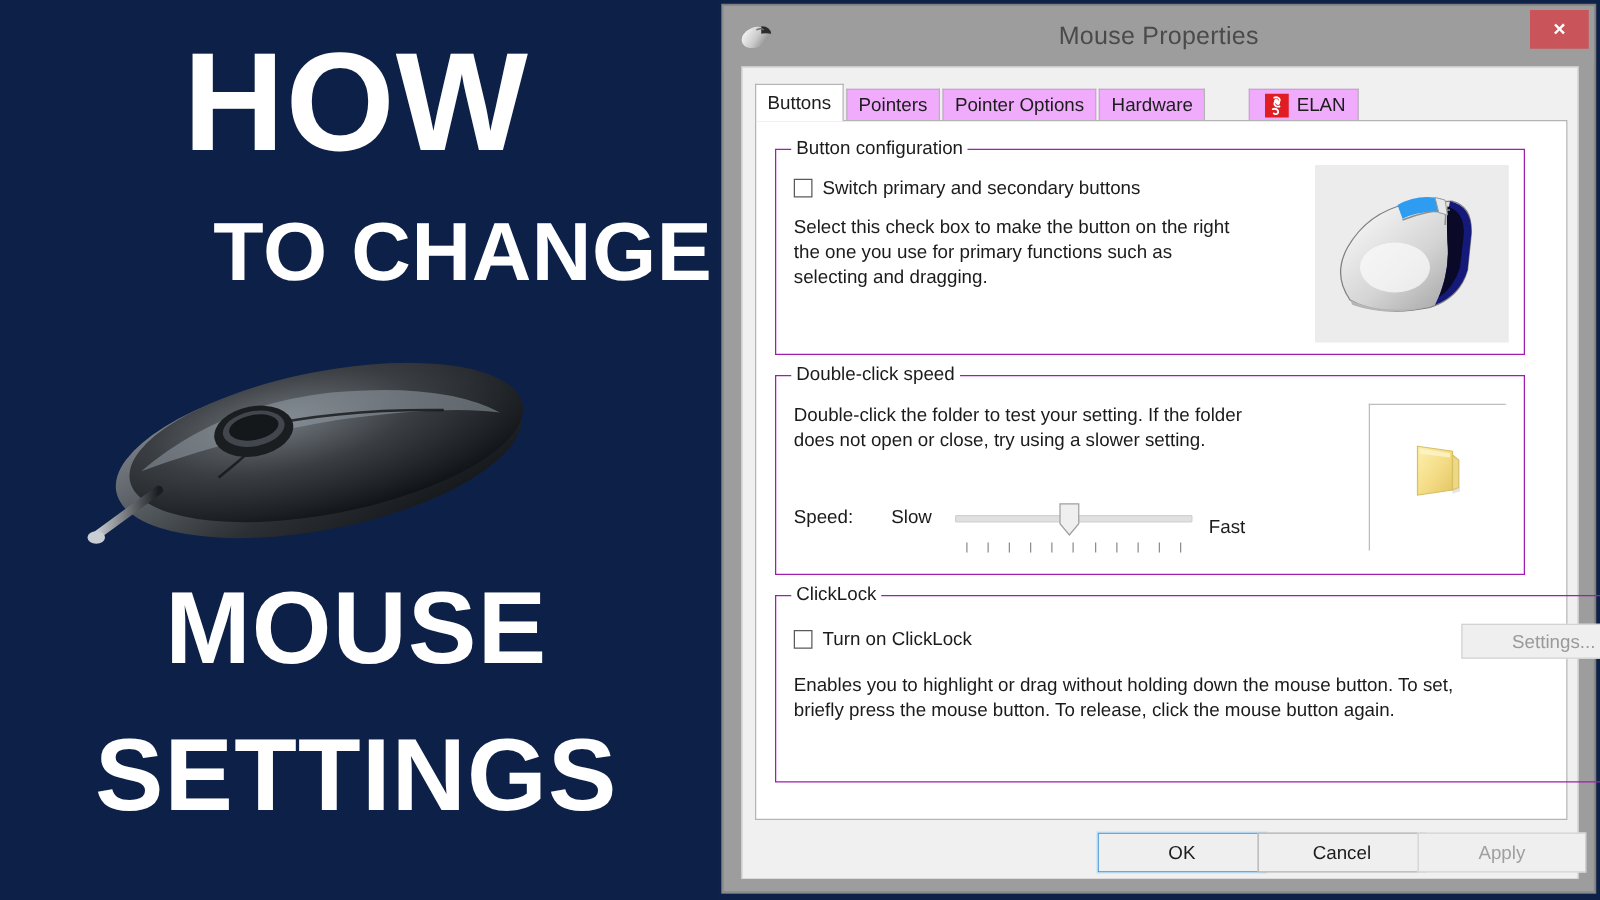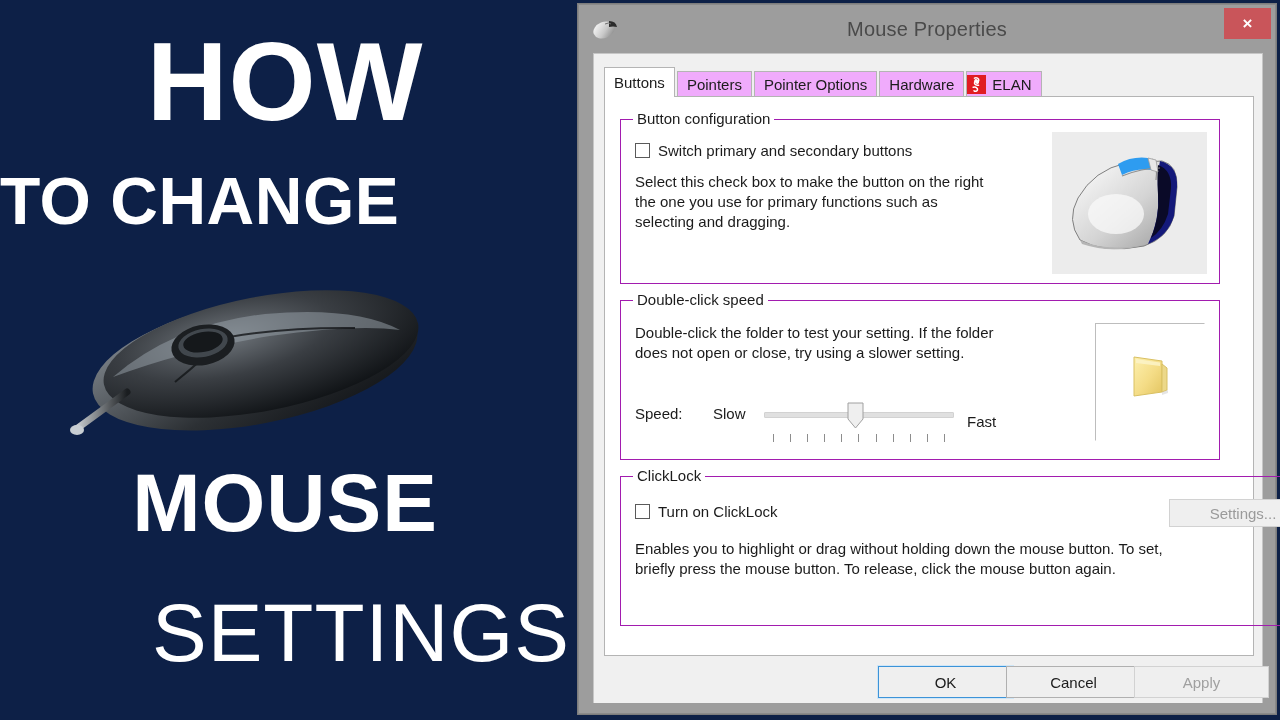--- a/index.html
+++ b/index.html
@@ -18,34 +18,34 @@
     overflow: hidden;
   }
   #promo-line-how {
     position: absolute; left: 0; top: 22px; width: 570px;
     text-align: center;
     font-size: 112px; font-weight: bold; color: #ffffff;
     letter-spacing: 1px; line-height: 1.08;
   }
   #promo-line-tochange {
     position: absolute; left: 0; top: 165px; width: 570px;
-    text-align: left;
+    text-align: right;
     font-size: 66px; font-weight: bold; color: #ffffff;
     letter-spacing: 0.5px; line-height: 1.1;
   }
   #promo-line-mouse {
     position: absolute; left: 0; top: 460px; width: 570px;
     text-align: center;
     font-size: 82px; font-weight: bold; color: #ffffff;
     letter-spacing: 1px; line-height: 1.05;
   }
   #promo-line-settings {
-    position: absolute; left: 0; top: 590px; width: 570px;
-    text-align: right;
-    font-size: 82px; font-weight: normal; color: #ffffff;
+    position: absolute; left: 0; top: 578px; width: 570px;
+    text-align: center;
+    font-size: 82px; font-weight: bold; color: #ffffff;
     letter-spacing: 1px; line-height: 1.05;
   }
   #promo-mouse-photo {
     position: absolute; left: 55px; top: 272px;
     width: 390px; height: 180px;
   }
 
   
   #mouse-properties-window {
     position: absolute;
@@ -111,21 +111,21 @@
     line-height: 1;
   }
   .tab.active {
     height: 30px;
     background: #ffffff;
     border-color: #b4b4b4;
     position: relative;
     z-index: 4;
     margin-bottom: -1px;
   }
-  .tab.icon-tab { padding-left: 0; }
+  .tab.icon-tab { padding-left: 12px; margin-left: 33px; }
   #elan-logo {
     width: 19px; height: 19px;
     background: #e01d22;
     margin-right: 6px;
     display: flex; align-items: center; justify-content: center;
     flex: none;
   }
   #elan-logo svg { display: block; }
 
   #tab-content {

